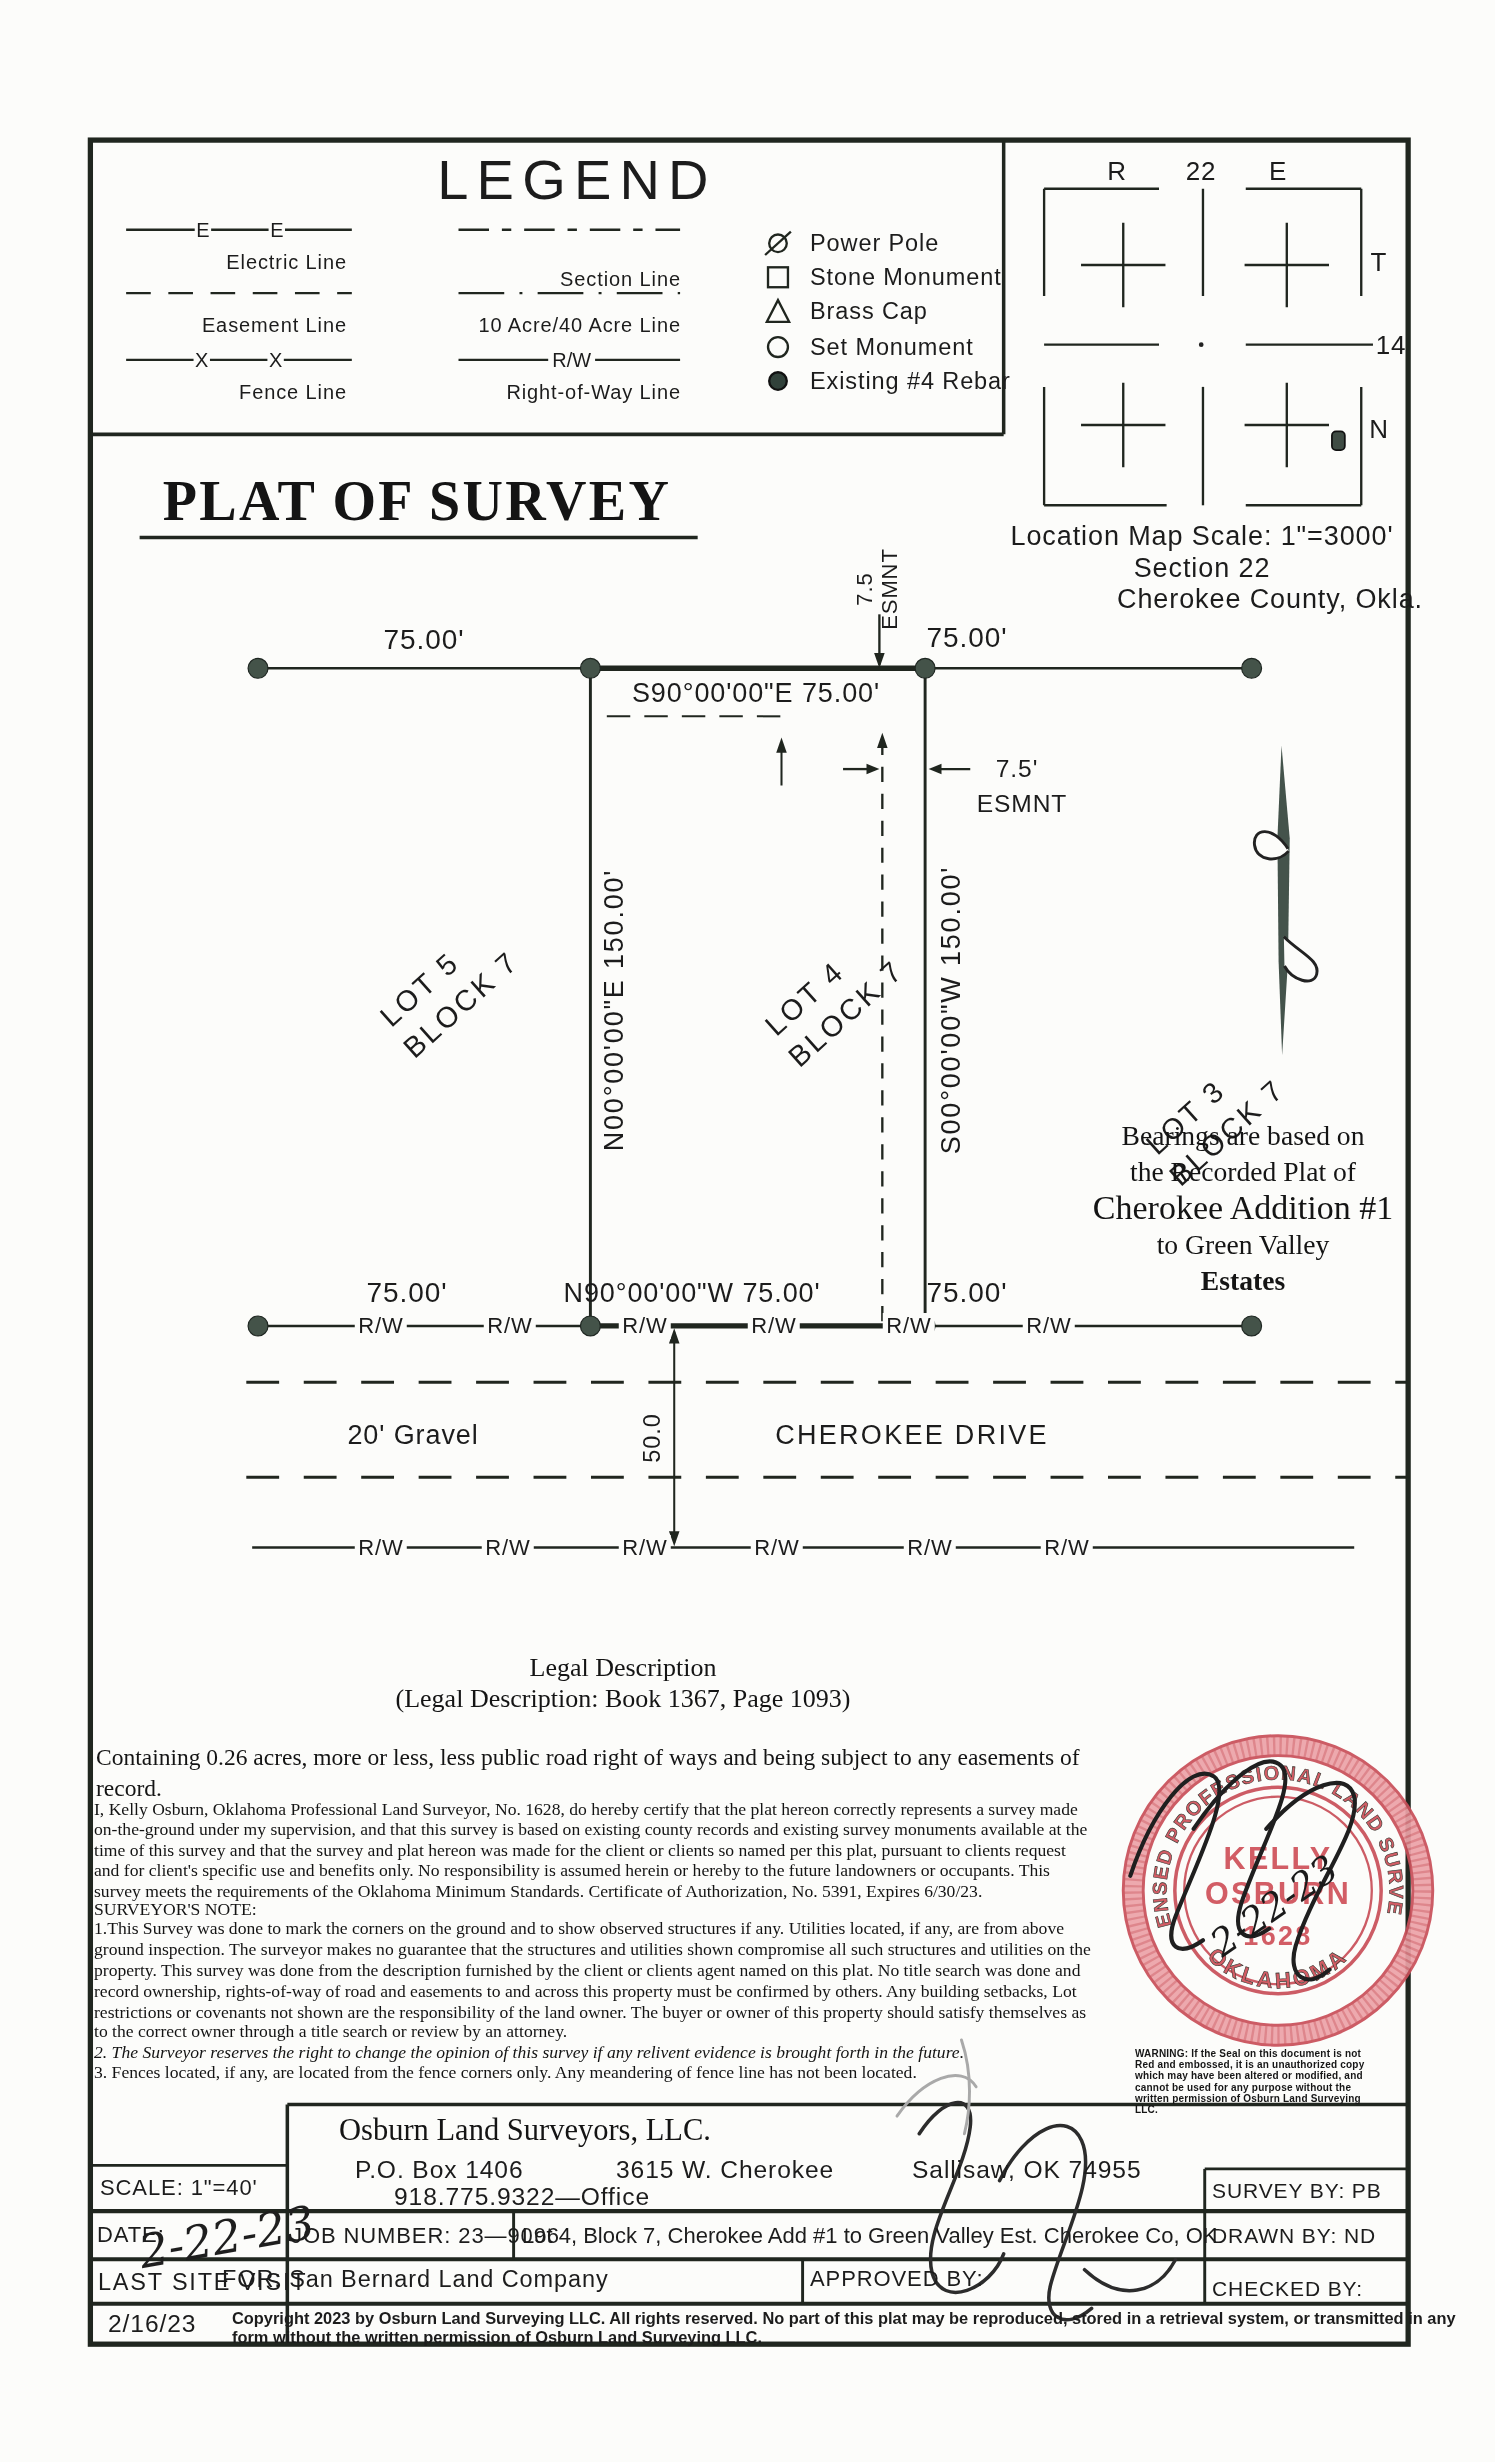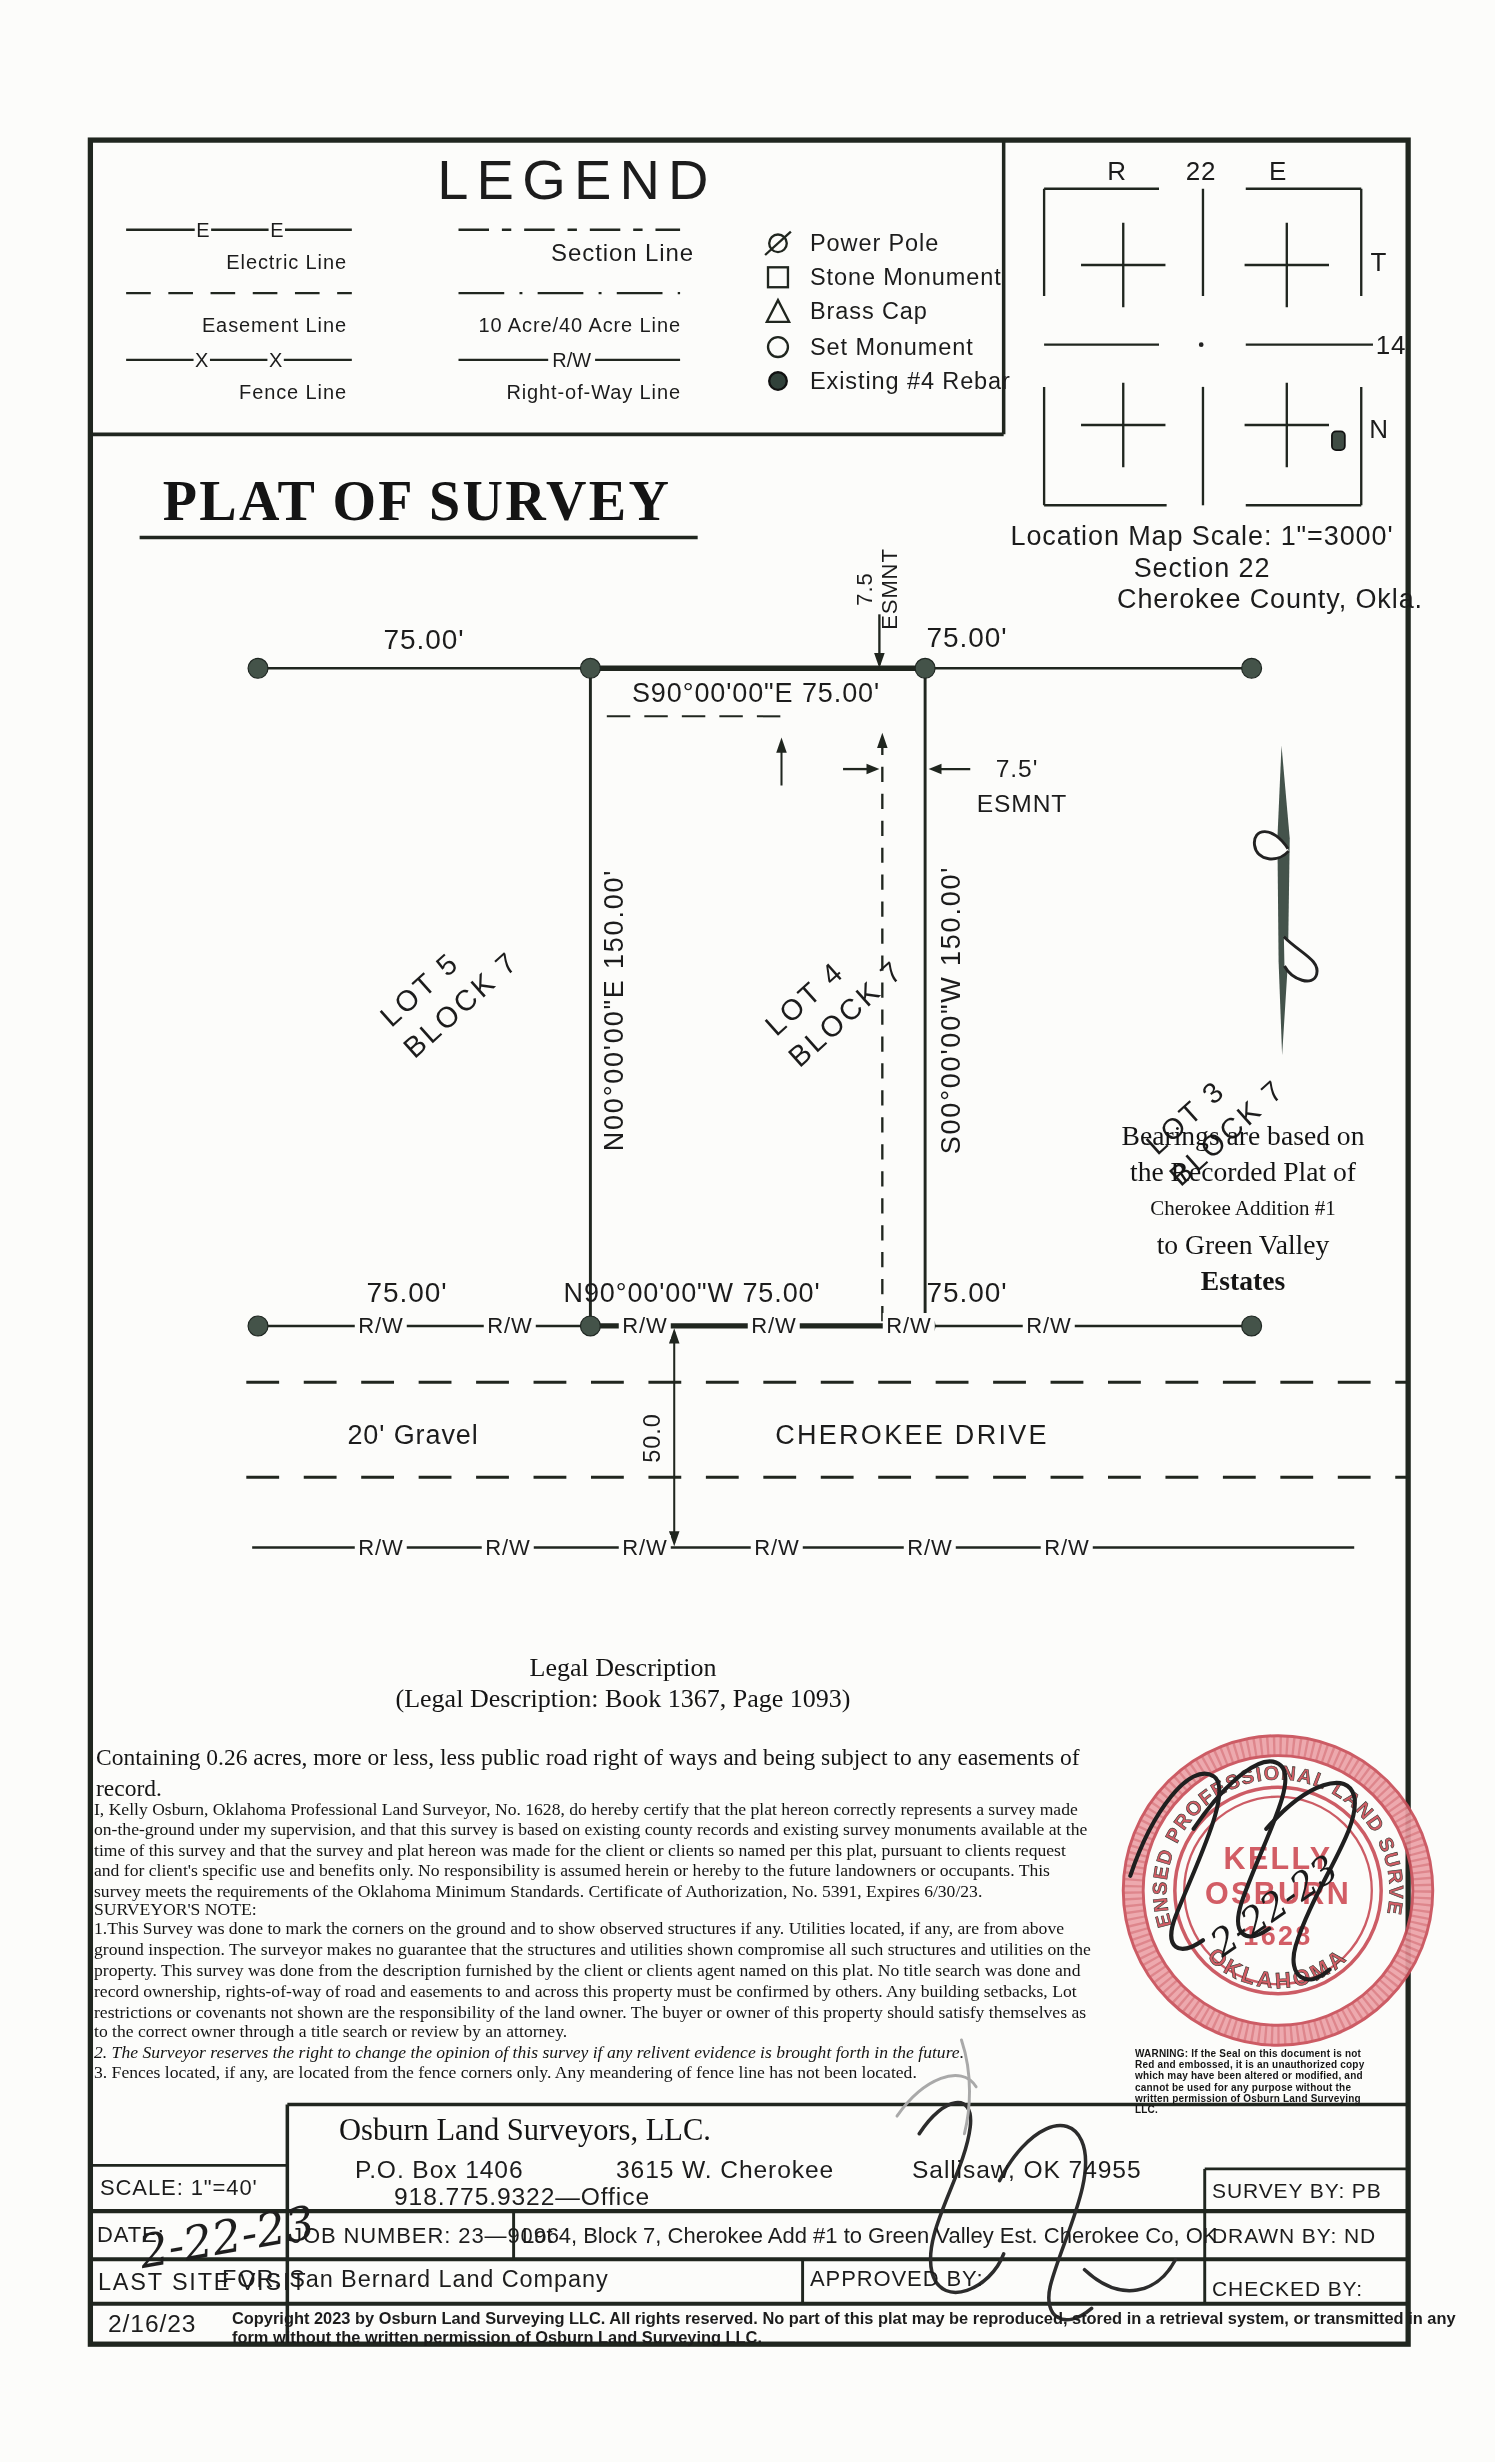--- a/index.html
+++ b/index.html
@@ -178,21 +178,21 @@
         <text x="470" y="626" text-anchor="middle">X</text>
         <text x="975" y="626" text-anchor="middle">R/W</text>
       </g>
     </g>
   </svg>
 
   <div class="a c cad" style="left:577px;top:179px;font-size:56px;letter-spacing:8.2px;font-weight:400;">LEGEND</div>
   <div class="a r cad" style="left:347px;top:262px;font-size:20px;">Electric Line</div>
   <div class="a r cad" style="left:347px;top:325px;font-size:20px;">Easement Line</div>
   <div class="a r cad" style="left:347px;top:392px;font-size:20px;">Fence Line</div>
-  <div class="a r cad" style="left:681px;top:253px;font-size:24px;margin-left:13px;">Section Line</div>
+  <div class="a r cad" style="left:681px;top:279px;font-size:20px;">Section Line</div>
   <div class="a r cad" style="left:681px;top:325px;font-size:20px;">10 Acre/40 Acre Line</div>
   <div class="a r cad" style="left:681px;top:392px;font-size:20px;">Right-of-Way Line</div>
   <div class="a l cad" style="left:810px;top:243px;font-size:23.5px;">Power Pole</div>
   <div class="a l cad" style="left:810px;top:277px;font-size:23.5px;">Stone Monument</div>
   <div class="a l cad" style="left:810px;top:311px;font-size:23.5px;">Brass Cap</div>
   <div class="a l cad" style="left:810px;top:347px;font-size:23.5px;">Set Monument</div>
   <div class="a l cad" style="left:810px;top:381px;font-size:23.5px;">Existing #4 Rebar</div>
 
   <div class="a c cad" style="left:1117px;top:171px;font-size:26px;">R</div>
   <div class="a c cad" style="left:1201px;top:171px;font-size:26px;">22</div>
@@ -251,21 +251,21 @@
 
   <div class="a c cad wbg" style="left:381px;top:1548px;font-size:22px;">R/W</div>
   <div class="a c cad wbg" style="left:508px;top:1548px;font-size:22px;">R/W</div>
   <div class="a c cad wbg" style="left:645px;top:1548px;font-size:22px;">R/W</div>
   <div class="a c cad wbg" style="left:777px;top:1548px;font-size:22px;">R/W</div>
   <div class="a c cad wbg" style="left:930px;top:1548px;font-size:22px;">R/W</div>
   <div class="a c cad wbg" style="left:1067px;top:1548px;font-size:22px;">R/W</div>
 
   <div class="a c ser" style="left:1243px;top:1136px;font-size:27.6px;">Bearings are based on</div>
   <div class="a c ser" style="left:1243px;top:1172px;font-size:27.6px;">the Recorded Plat of</div>
-  <div class="a c ser" style="left:1243px;top:1208px;font-size:21px;">Cherokee Addition #1</div>
+  <div class="a c ser" style="left:1243px;top:1208px;font-size:34px;">Cherokee Addition #1</div>
   <div class="a c ser" style="left:1243px;top:1245px;font-size:27.6px;">to Green Valley</div>
   <div class="a c ser" style="left:1243px;top:1281px;font-size:27.6px;font-weight:bold;">Estates</div>
 
   <div class="a c ser" style="left:623px;top:1668px;font-size:26px;">Legal Description</div>
   <div class="a c ser" style="left:623px;top:1699px;font-size:26px;">(Legal Description: Book 1367, Page 1093)</div>
   <div class="a l ser" style="left:96px;top:1757px;font-size:23.5px;">Containing 0.26 acres, more or less, less public road right of ways and being subject to any easements of</div>
   <div class="a l ser" style="left:96px;top:1788px;font-size:23.5px;">record.</div>
 
   <div class="a l ser certline" style="left:94px;top:1809px;">I, Kelly Osburn, Oklahoma Professional Land Surveyor, No. 1628, do hereby certify that the plat hereon correctly represents a survey made</div>
   <div class="a l ser certline" style="left:94px;top:1829px;">on-the-ground under my supervision, and that this survey is based on existing county records and existing survey monuments available at the</div>

